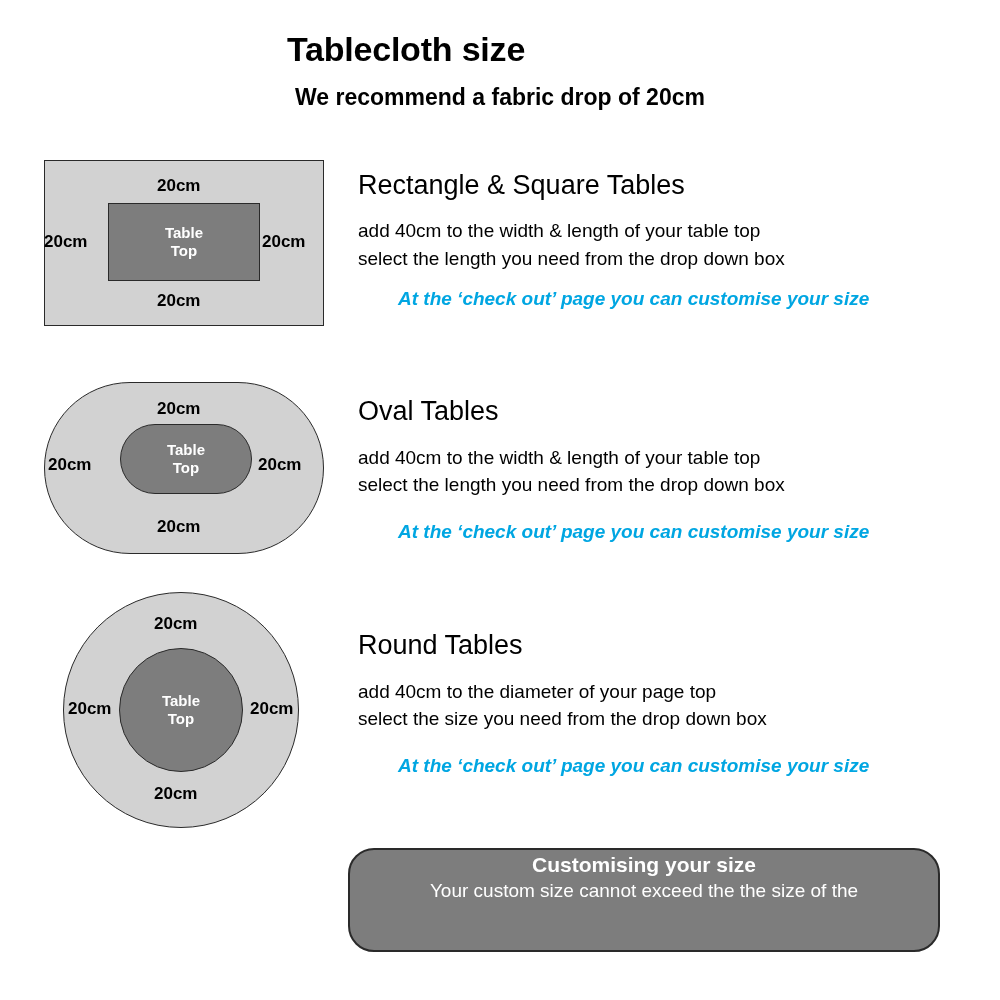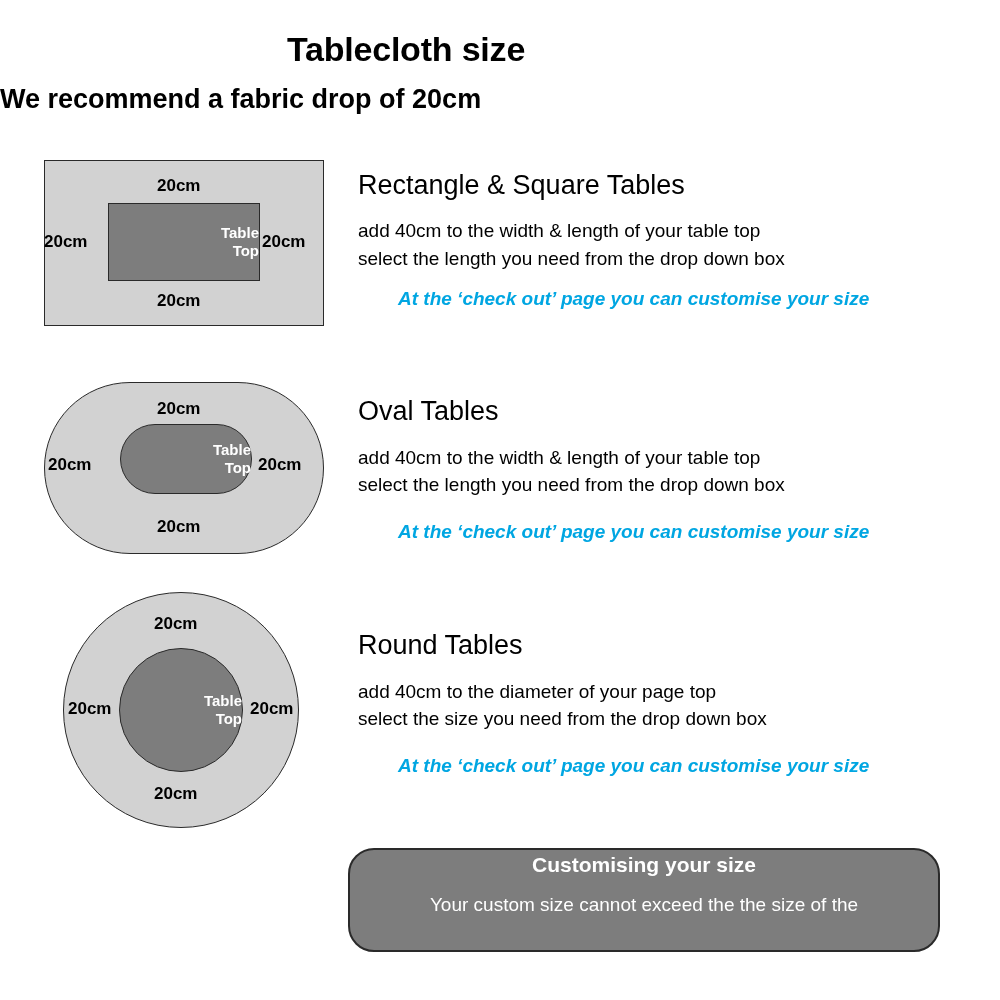--- a/index.html
+++ b/index.html
@@ -24,22 +24,22 @@
     text-align: center;
     font-size: 34px;
     font-weight: bold;
     letter-spacing: -0.2px;
   }
   .page-subtitle {
     position: absolute;
     top: 84px;
     left: 0;
     width: 1000px;
-    text-align: left;
-    font-size: 27px;
+    text-align: center;
+    font-size: 23px;
     font-weight: bold;
   }
 
   
   .diagram {
     position: absolute;
   }
   .outer {
     position: absolute;
     background: #d2d2d2;
@@ -50,21 +50,21 @@
     position: absolute;
     background: #7d7d7d;
     border: 1px solid #2a2a2a;
     box-sizing: border-box;
     color: #ffffff;
     font-weight: bold;
     font-size: 15px;
     line-height: 18px;
     display: flex;
     flex-direction: column;
-    align-items: flex-end;
+    align-items: center;
     justify-content: center;
     text-align: center;
   }
   .lbl {
     position: absolute;
     font-size: 17px;
     font-weight: bold;
     color: #000000;
     white-space: nowrap;
   }
@@ -107,21 +107,20 @@
     padding-top: 2px;
   }
   .footer-title {
     font-size: 21px;
     font-weight: bold;
     line-height: 26px;
   }
   .footer-text {
     font-size: 19px;
     line-height: 26px;
-    margin-top: 14px;
   }
 </style>
 </head>
 <body>
 
 <div class="page-title">Tablecloth size</div>
 <div class="page-subtitle">We recommend a fabric drop of 20cm</div>
 
 <div class="diagram" style="left:44px; top:160px; width:280px; height:166px;">
   <div class="outer" style="left:0; top:0; width:280px; height:166px;"></div>

